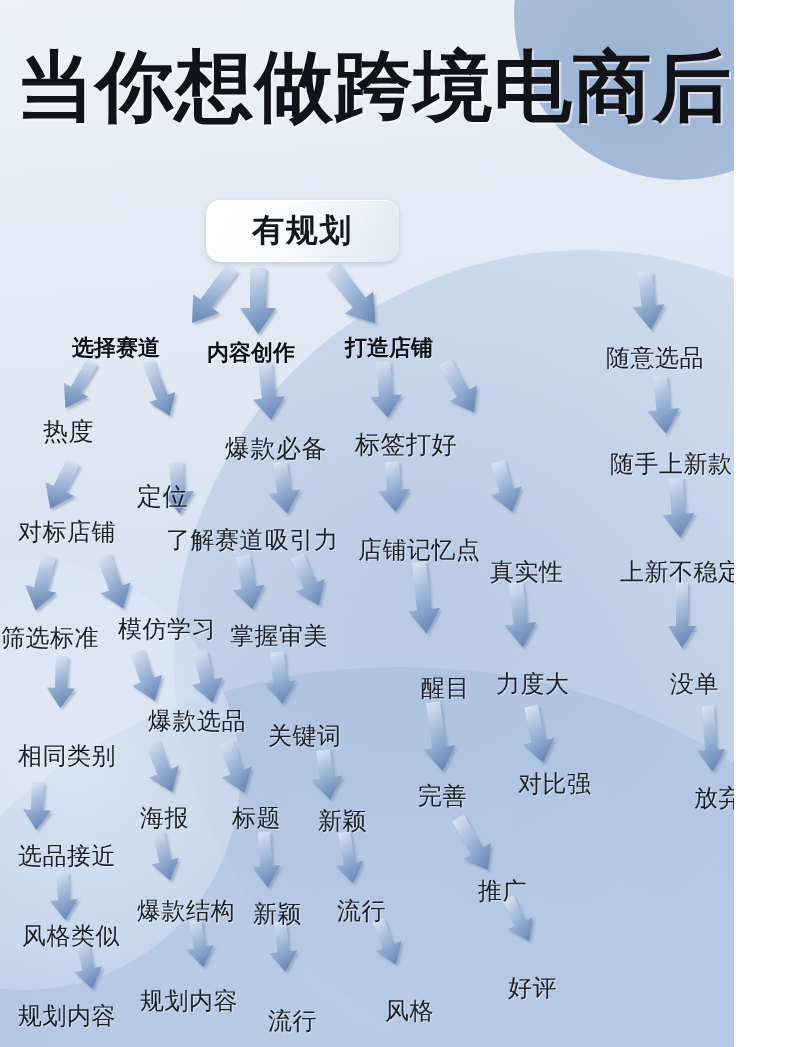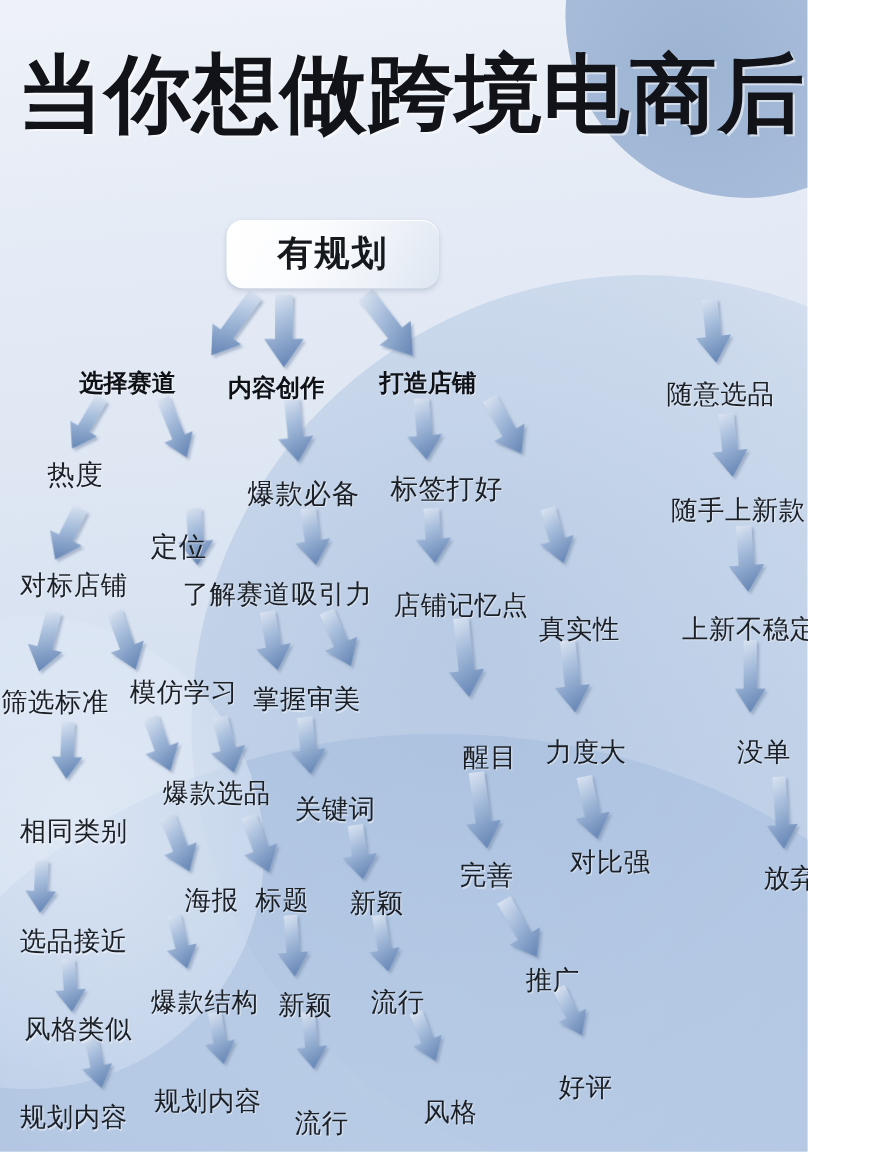--- a/index.html
+++ b/index.html
@@ -346,21 +346,21 @@
   <div class="node std" style="left:118px; top:613px;">模仿学习</div>
   <div class="node std" style="left:230px; top:620px;">掌握审美</div>
 
   <div class="node std" style="left:18px;  top:740px;">相同类别</div>
   <div class="node std" style="left:148px; top:705px;">爆款选品</div>
   <div class="node std" style="left:268px; top:720px;">关键词</div>
   <div class="node std" style="left:421px; top:672px;">醒目</div>
   <div class="node std" style="left:496px; top:668px;">力度大</div>
 
   <div class="node std" style="left:18px;  top:840px;">选品接近</div>
-  <div class="node std" style="left:140px; top:802px;margin-left:28px;">海报</div>
+  <div class="node std" style="left:140px; top:802px;">海报</div>
   <div class="node std" style="left:232px; top:802px;">标题</div>
   <div class="node std" style="left:318px; top:805px;">新颖</div>
   <div class="node std" style="left:418px; top:780px;">完善</div>
   <div class="node std" style="left:518px; top:768px;">对比强</div>
 
   <div class="node std" style="left:22px;  top:920px;">风格类似</div>
   <div class="node std" style="left:137px; top:895px;">爆款结构</div>
   <div class="node std" style="left:253px; top:898px;">新颖</div>
   <div class="node std" style="left:337px; top:895px;">流行</div>
   <div class="node std" style="left:478px; top:875px;">推广</div>

